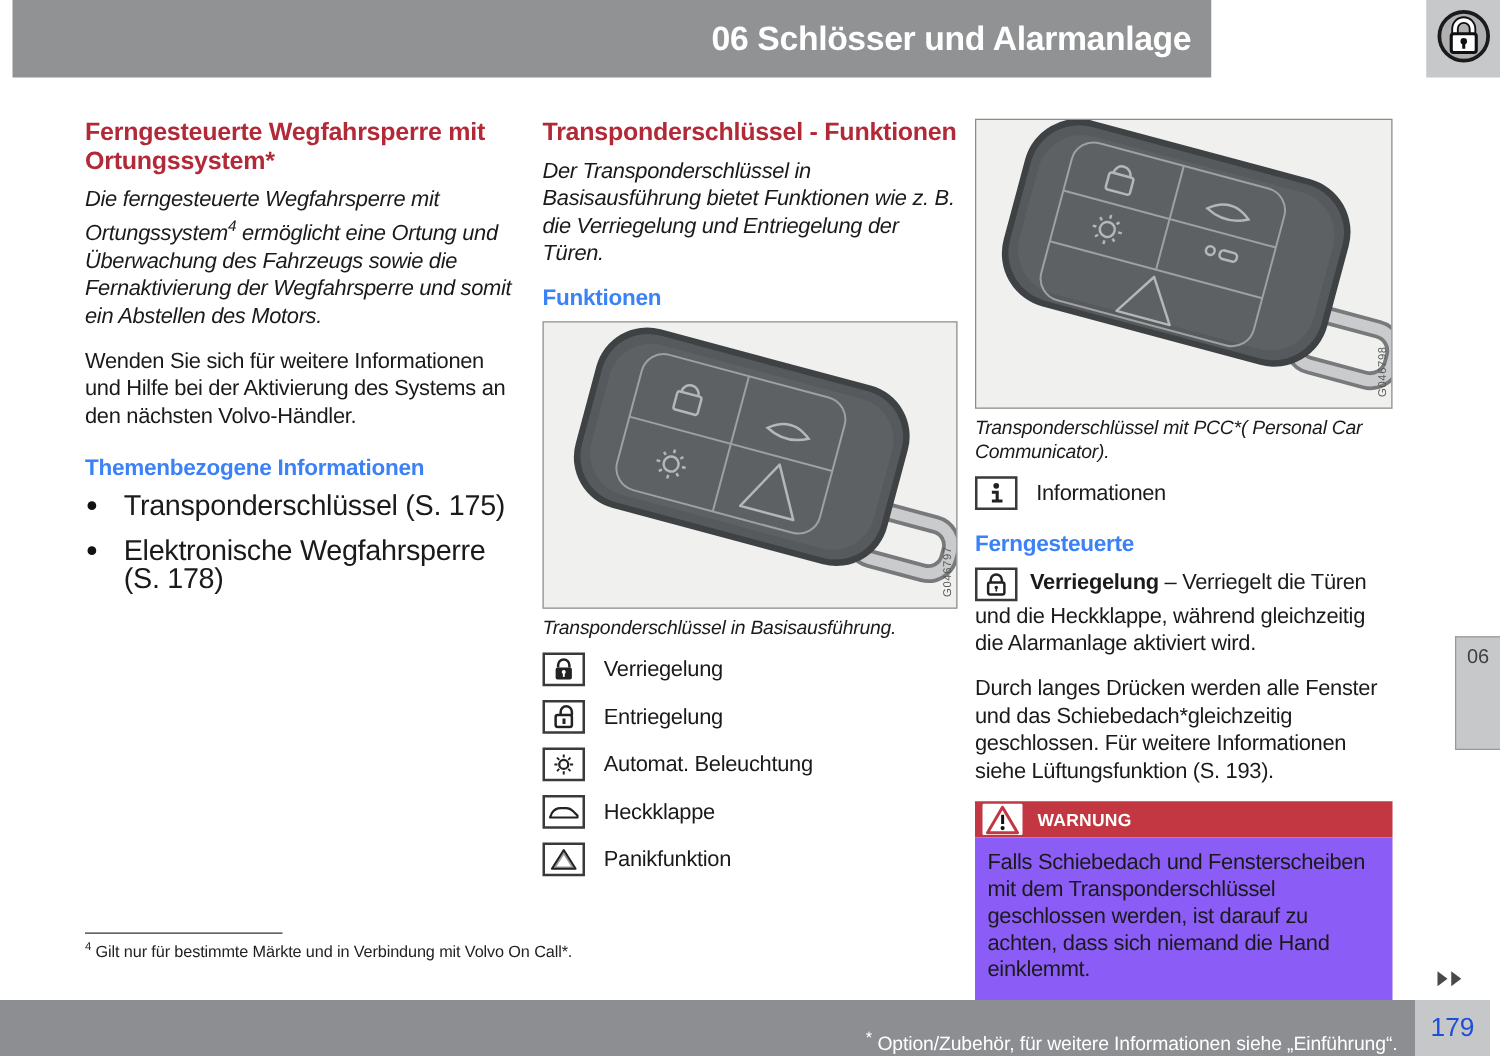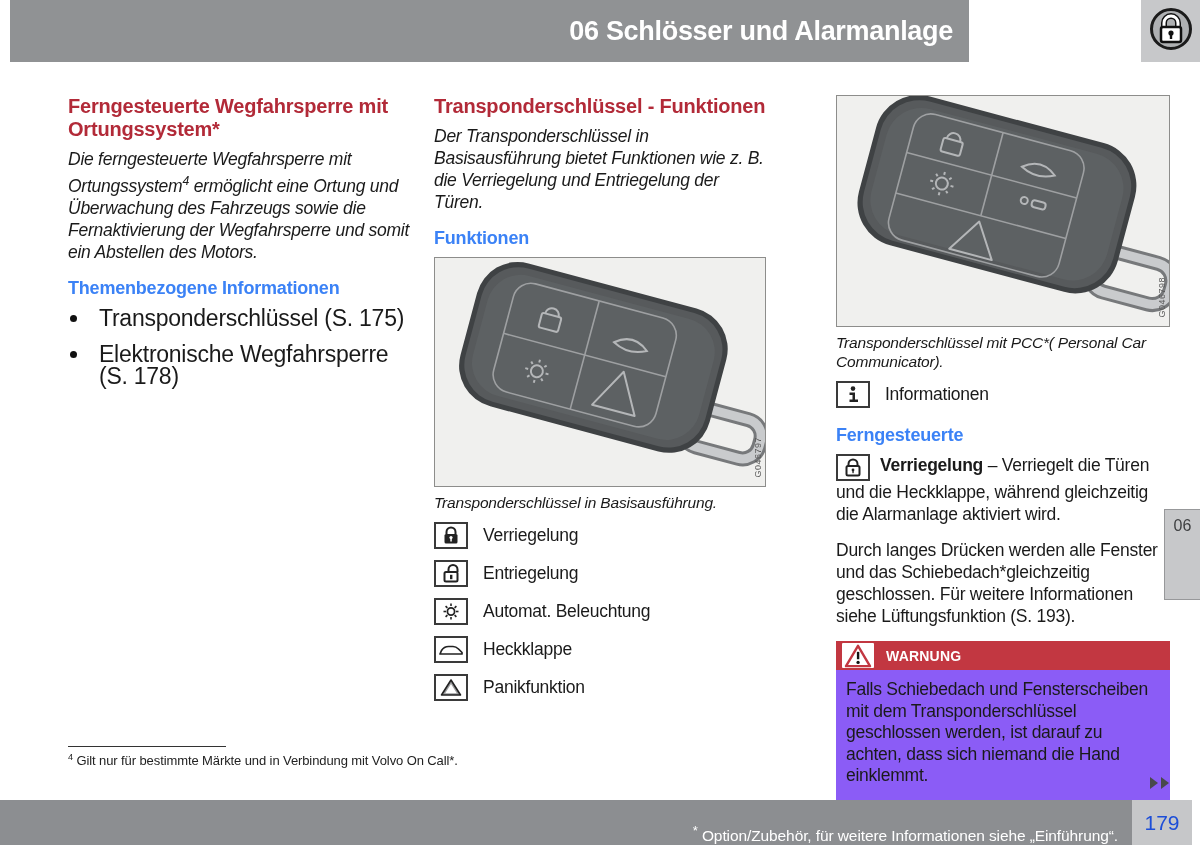--- a/index.html
+++ b/index.html
@@ -10,21 +10,21 @@
   
   .topbar{position:absolute;top:0;left:0;width:959px;height:62px;background:#909294;
     display:flex;align-items:center;justify-content:flex-end;padding-right:16px;box-sizing:border-box;margin-left:10px;}
   .topbar-title{color:#ffffff;font-size:27px;font-weight:bold;letter-spacing:-0.3px;}
   .topbar-corner{position:absolute;top:0;left:1141px;width:59px;height:62px;background:#c7c8ca;
     display:flex;align-items:center;justify-content:center;}
   
   .col{position:absolute;top:95px;}
   .col1{left:68px;width:352px;}
   .col2{left:434px;width:336px;}
-  .col3{left:836px;width:334px;}
+  .col3{left:780px;width:334px;}
   h1.red{color:#b22a38;font-size:20px;line-height:23px;margin:0 0 7px 0;font-weight:bold;letter-spacing:-0.2px;}
   h2.sub{font-size:18px;line-height:22px;margin:0 0 8px 0;font-weight:bold;color:#3b82f6;letter-spacing:-0.2px;}
   p.body{font-size:17.5px;line-height:22px;margin:0 0 20px 0;letter-spacing:-0.25px;}
   p.tight{margin-bottom:14px;}
   .it{font-style:italic;}
   sup{font-size:0.7em;}
   
   .biblist{list-style:none;margin:4px 0 0 0;padding:0;}
   .biblist li{display:flex;align-items:flex-start;margin:0 0 14px 0;font-size:23px;line-height:22px;letter-spacing:-0.25px;}
   .bullet{width:7px;height:7px;border-radius:50%;background:#111;flex:none;margin:8px 22px 0 2px;}
@@ -79,20 +79,21 @@
       <rect x="13" y="21" width="20" height="15" rx="2" fill="#fff" stroke="#101010" stroke-width="2.5"></rect>
       <circle cx="23" cy="27" r="2.6" fill="#101010"></circle>
       <rect x="21.8" y="27" width="2.4" height="6" fill="#101010"></rect>
     </svg>
   </span>
 </div>
 
 <section class="col col1">
   <h1 class="red">Ferngesteuerte Wegfahrsperre mit Ortungssystem*</h1>
   <p class="body it tight"><span>Die ferngesteuerte Wegfahrsperre mit Ortungssystem</span><sup>4</sup><span> ermöglicht eine Ortung und Überwachung des Fahrzeugs sowie die Fernaktivierung der Wegfahrsperre und somit ein Abstellen des Motors.</span></p>
+  <p class="body">Wenden Sie sich für weitere Informationen und Hilfe bei der Aktivierung des Systems an den nächsten Volvo-Händler.</p>
   <h2 class="sub">Themenbezogene Informationen</h2>
   <ul class="biblist">
     <li>
         <span class="bullet"></span>
         <span>Transponderschlüssel (S. 175)</span>
       </li>
     <li>
         <span class="bullet"></span>
         <span>Elektronische Wegfahrsperre (S. 178)</span>
       </li>

